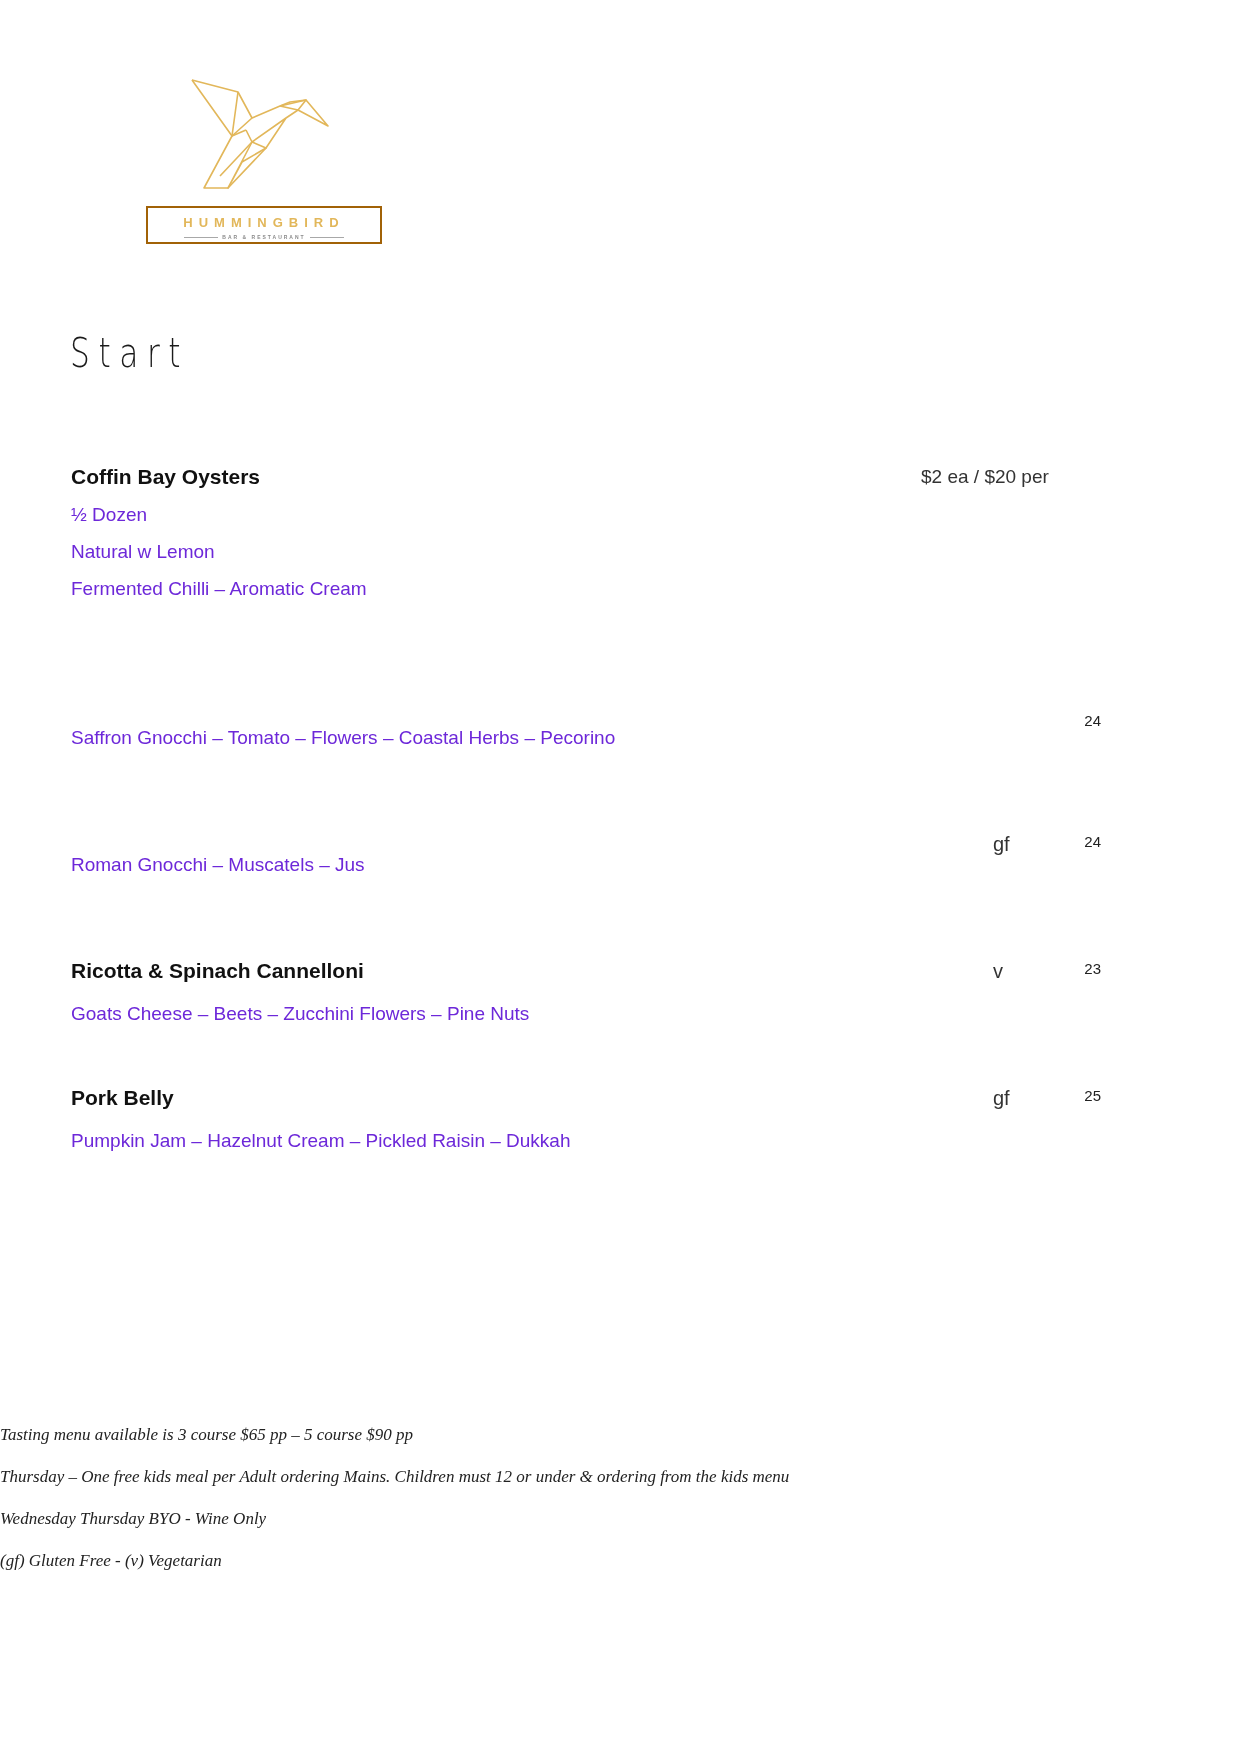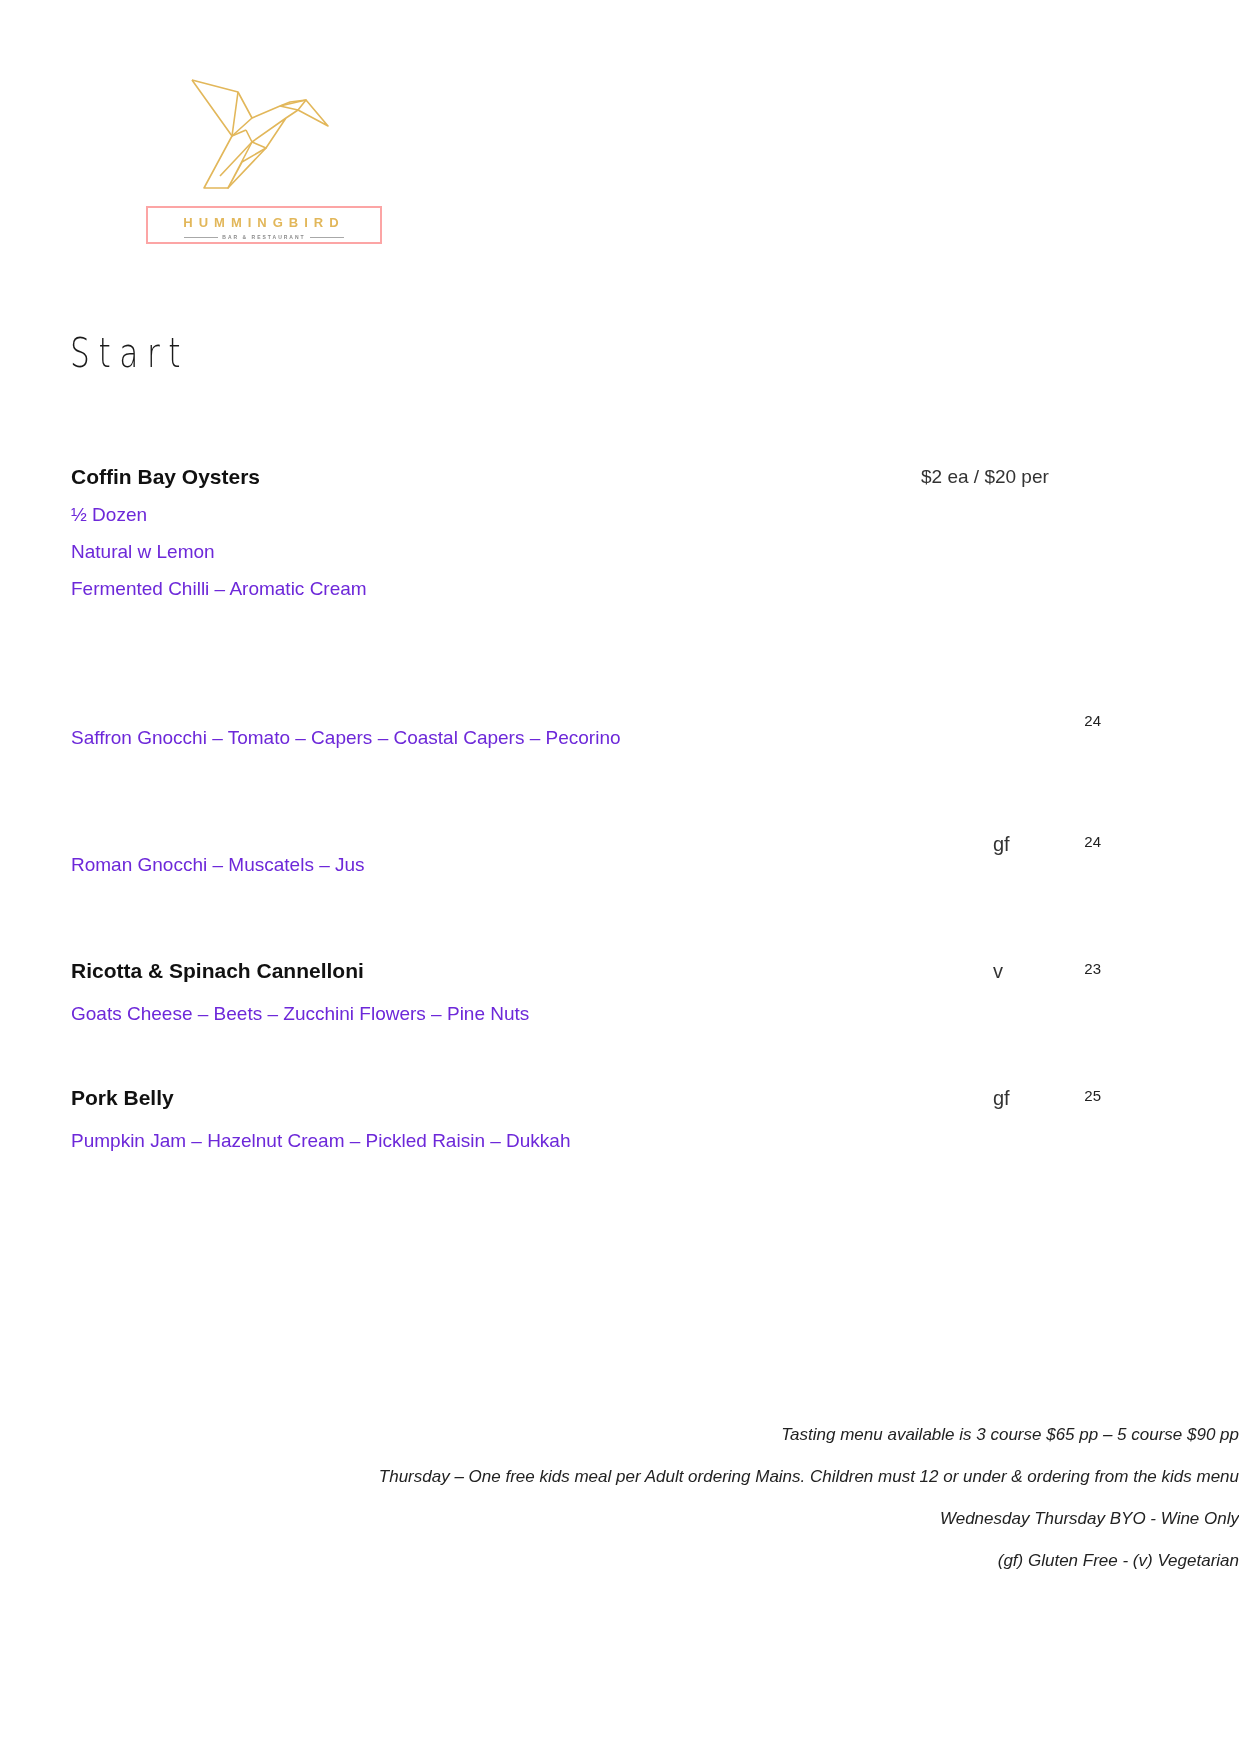--- a/index.html
+++ b/index.html
@@ -4,21 +4,21 @@
 <style>
   html, body { margin: 0; padding: 0; background: #ffffff; }
   body {
     width: 1239px; height: 1754px; position: relative; overflow: hidden;
     font-family: "Liberation Sans", sans-serif; color: #1a1a1a;
   }
   .logo { position: absolute; left: 140px; top: 78px; width: 260px; height: 180px; }
   .logo svg.bird { position: absolute; left: 50px; top: 0; }
   .logo-box {
     position: absolute; left: 6px; top: 128px; width: 236px; height: 38px;
-    border: 2px solid #fca5a5; box-sizing: border-box;
+    border: 2px solid #a16207; box-sizing: border-box;
   }
   .logo-name {
     position: absolute; left: 0; right: 0; top: 7px; text-align: center;
     font-size: 13px; letter-spacing: 6px; color: #e2b75a; font-weight: bold;
   }
   .logo-sub {
     position: absolute; left: 0; right: 0; top: 26px; text-align: center;
     font-size: 5px; letter-spacing: 2px; color: #8a8a8a; font-weight: bold;
   }
   .logo-sub-line { display:inline-block; width: 34px; height: 1px; background:#a8a8a8; vertical-align: middle; margin: 0 4px; }
@@ -27,21 +27,21 @@
     font-family: "DejaVu Sans", sans-serif; font-weight: 300;
     font-size: 40px; letter-spacing: 11px; color: #1a1a1a;
     transform: scaleX(0.78); transform-origin: left top;
   }
   .item { position: absolute; left: 71px; width: 1030px; }
   .item-name { font-weight: bold; font-size: 21px; color: #111; line-height: 24px; }
   .item-desc { font-size: 19px; color: #6d28d9; line-height: 22px; }
   .item-tag { position: absolute; left: 922px; font-size: 20px; color: #333; }
   .item-price { position: absolute; right: 0; font-size: 15px; color: #222; }
   .oyster-price { position: absolute; left: 850px; font-size: 19px; color: #333; }
-  .footer { position: absolute; left: 0; width: 1239px; top: 1424px; text-align: right; }
+  .footer { position: absolute; left: 0; width: 1239px; top: 1424px; text-align: left; font-family: Liberation Serif, serif; }
   .footer p { margin: 0; font-style: italic; font-size: 17px; color: #222; line-height: 22px; height: 42px; }
 </style>
 </head>
 <body>
 
 <div class="logo">
   <svg class="bird" width="140" height="112" viewBox="0 0 140 112">
     <g fill="none" stroke="#e2b75a" stroke-width="1.6" stroke-linejoin="round">
       <polyline points="2,2 48,14 62,40 90,28 116,22 138,48 108,32 96,40 62,64 38,110 52,84 76,70 96,40"></polyline>
       <polyline points="2,2 42,58 62,40"></polyline>
@@ -64,21 +64,21 @@
 <div class="item" style="top:465px">
   <div class="item-name">Coffin Bay Oysters</div>
   <div class="oyster-price" style="top:1px">$2 ea  /  $20 per</div>
   <div class="item-desc" style="margin-top:15px">½ Dozen</div>
   <div class="item-desc" style="margin-top:15px">Natural w Lemon</div>
   <div class="item-desc" style="margin-top:15px">Fermented Chilli – Aromatic Cream</div>
 </div>
 
 <div class="item" style="top:711px">
   <div class="item-price" style="top:1px">24</div>
-  <div class="item-desc" style="margin-top:16px">Saffron Gnocchi – Tomato – Capers – Coastal Capers – Pecorino</div>
+  <div class="item-desc" style="margin-top:16px">Saffron Gnocchi – Tomato – Flowers – Coastal Herbs – Pecorino</div>
 </div>
 
 <div class="item" style="top:832px">
   <div class="item-tag" style="top:1px">gf</div>
   <div class="item-price" style="top:1px">24</div>
   <div class="item-desc" style="margin-top:22px">Roman Gnocchi – Muscatels – Jus</div>
 </div>
 
 <div class="item" style="top:959px">
   <div class="item-name">Ricotta &amp; Spinach Cannelloni</div>

